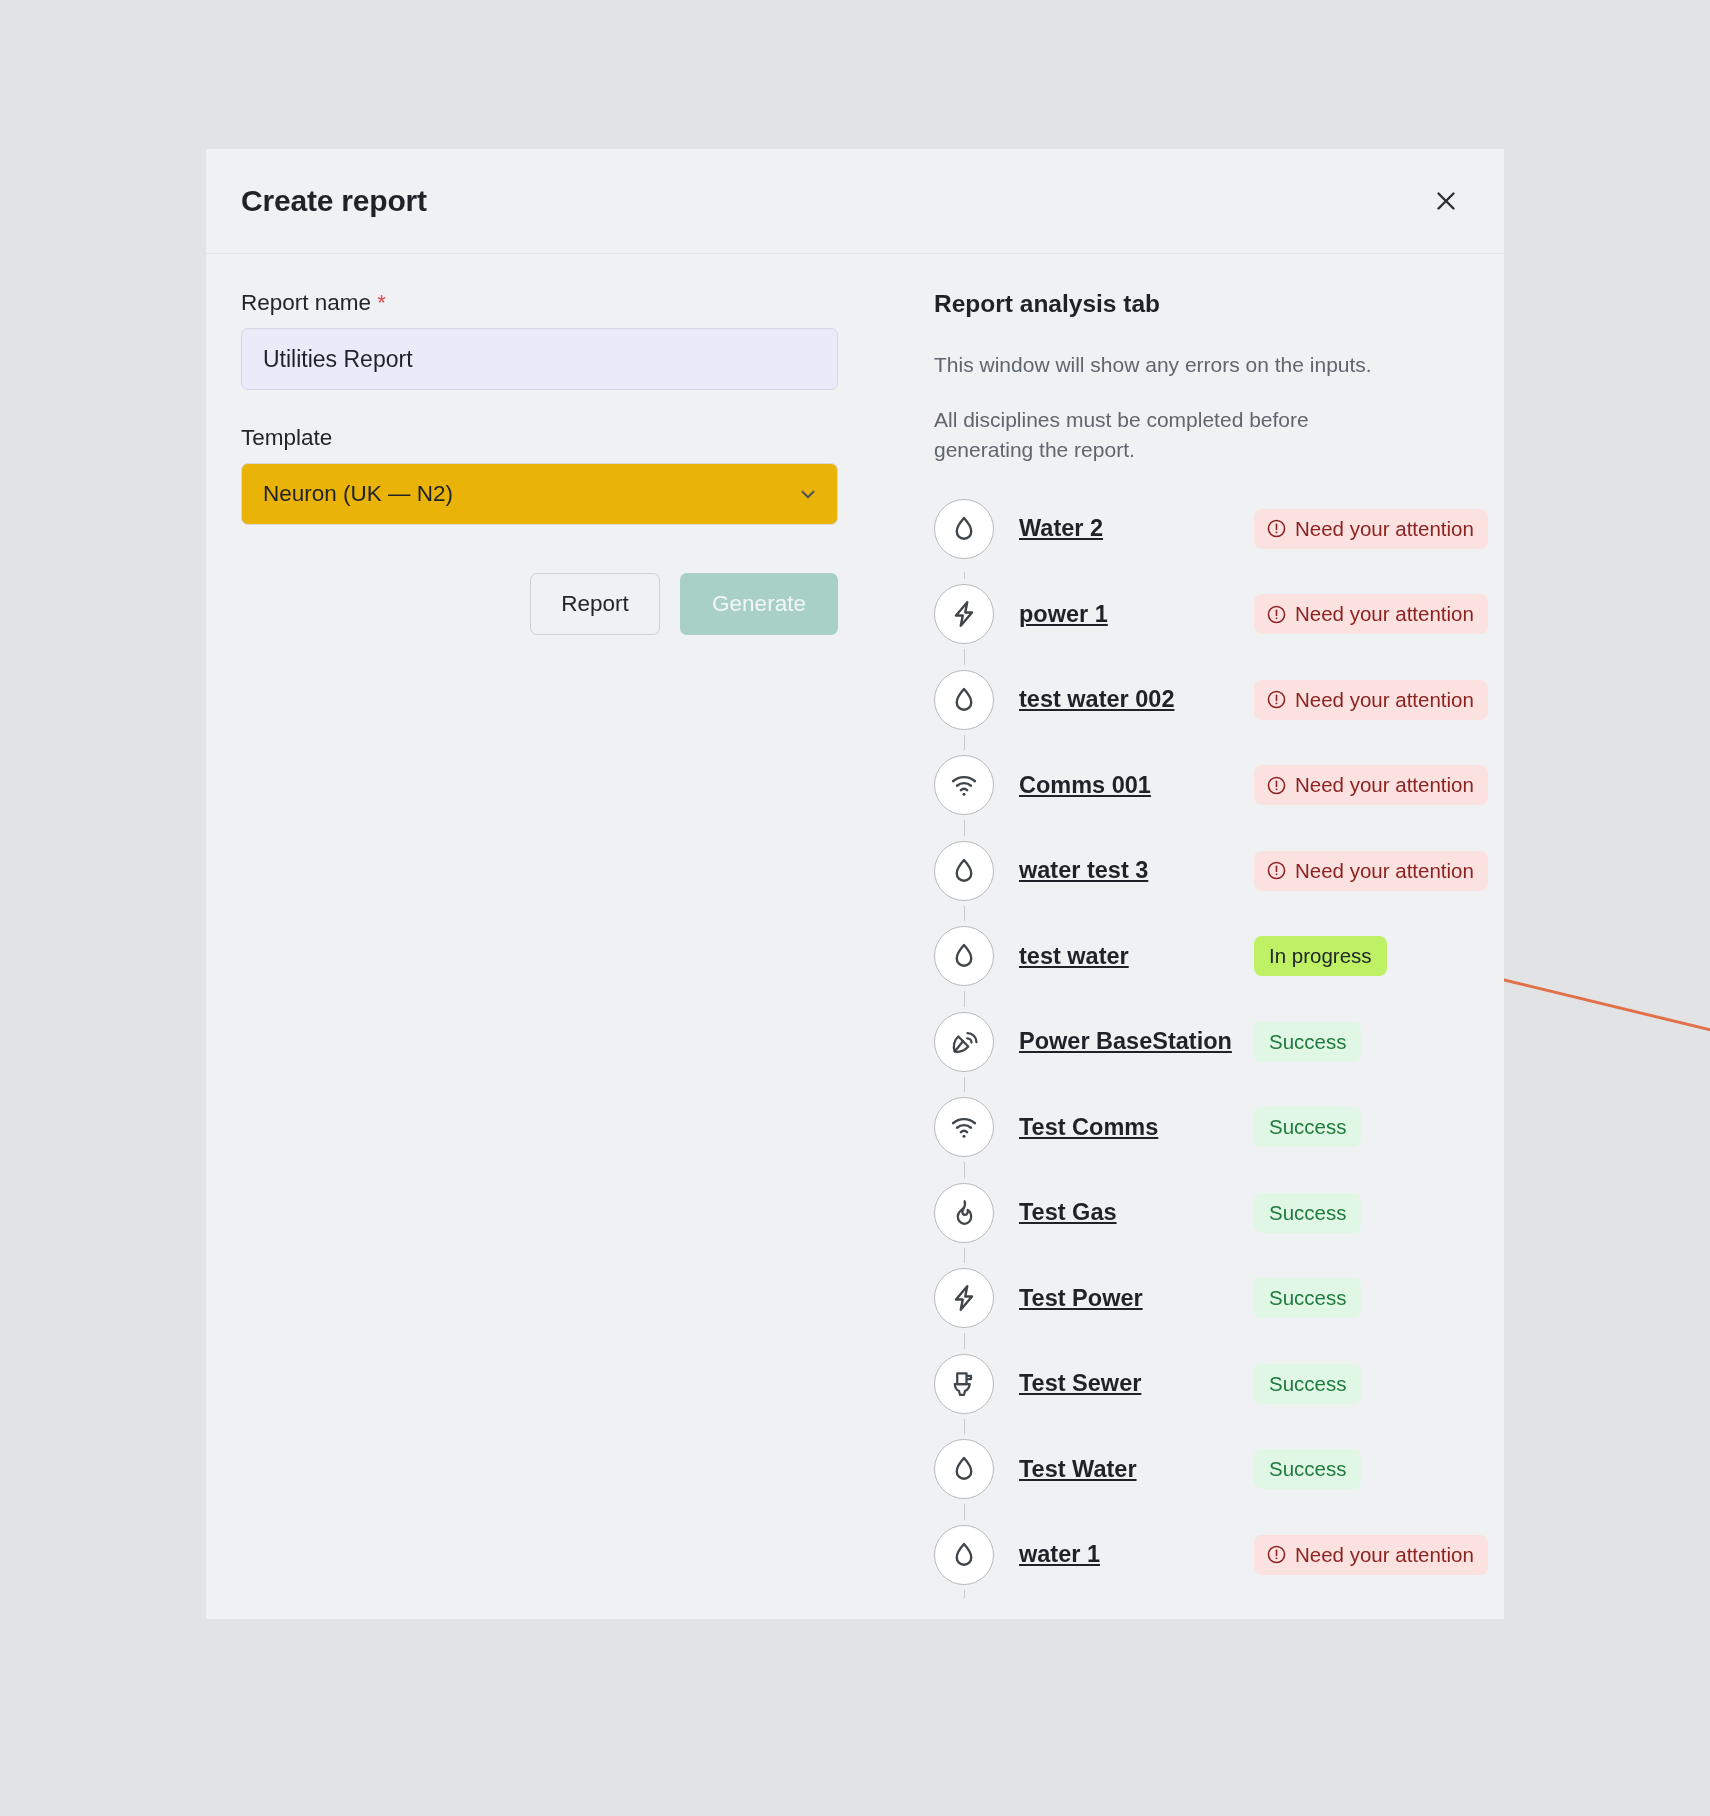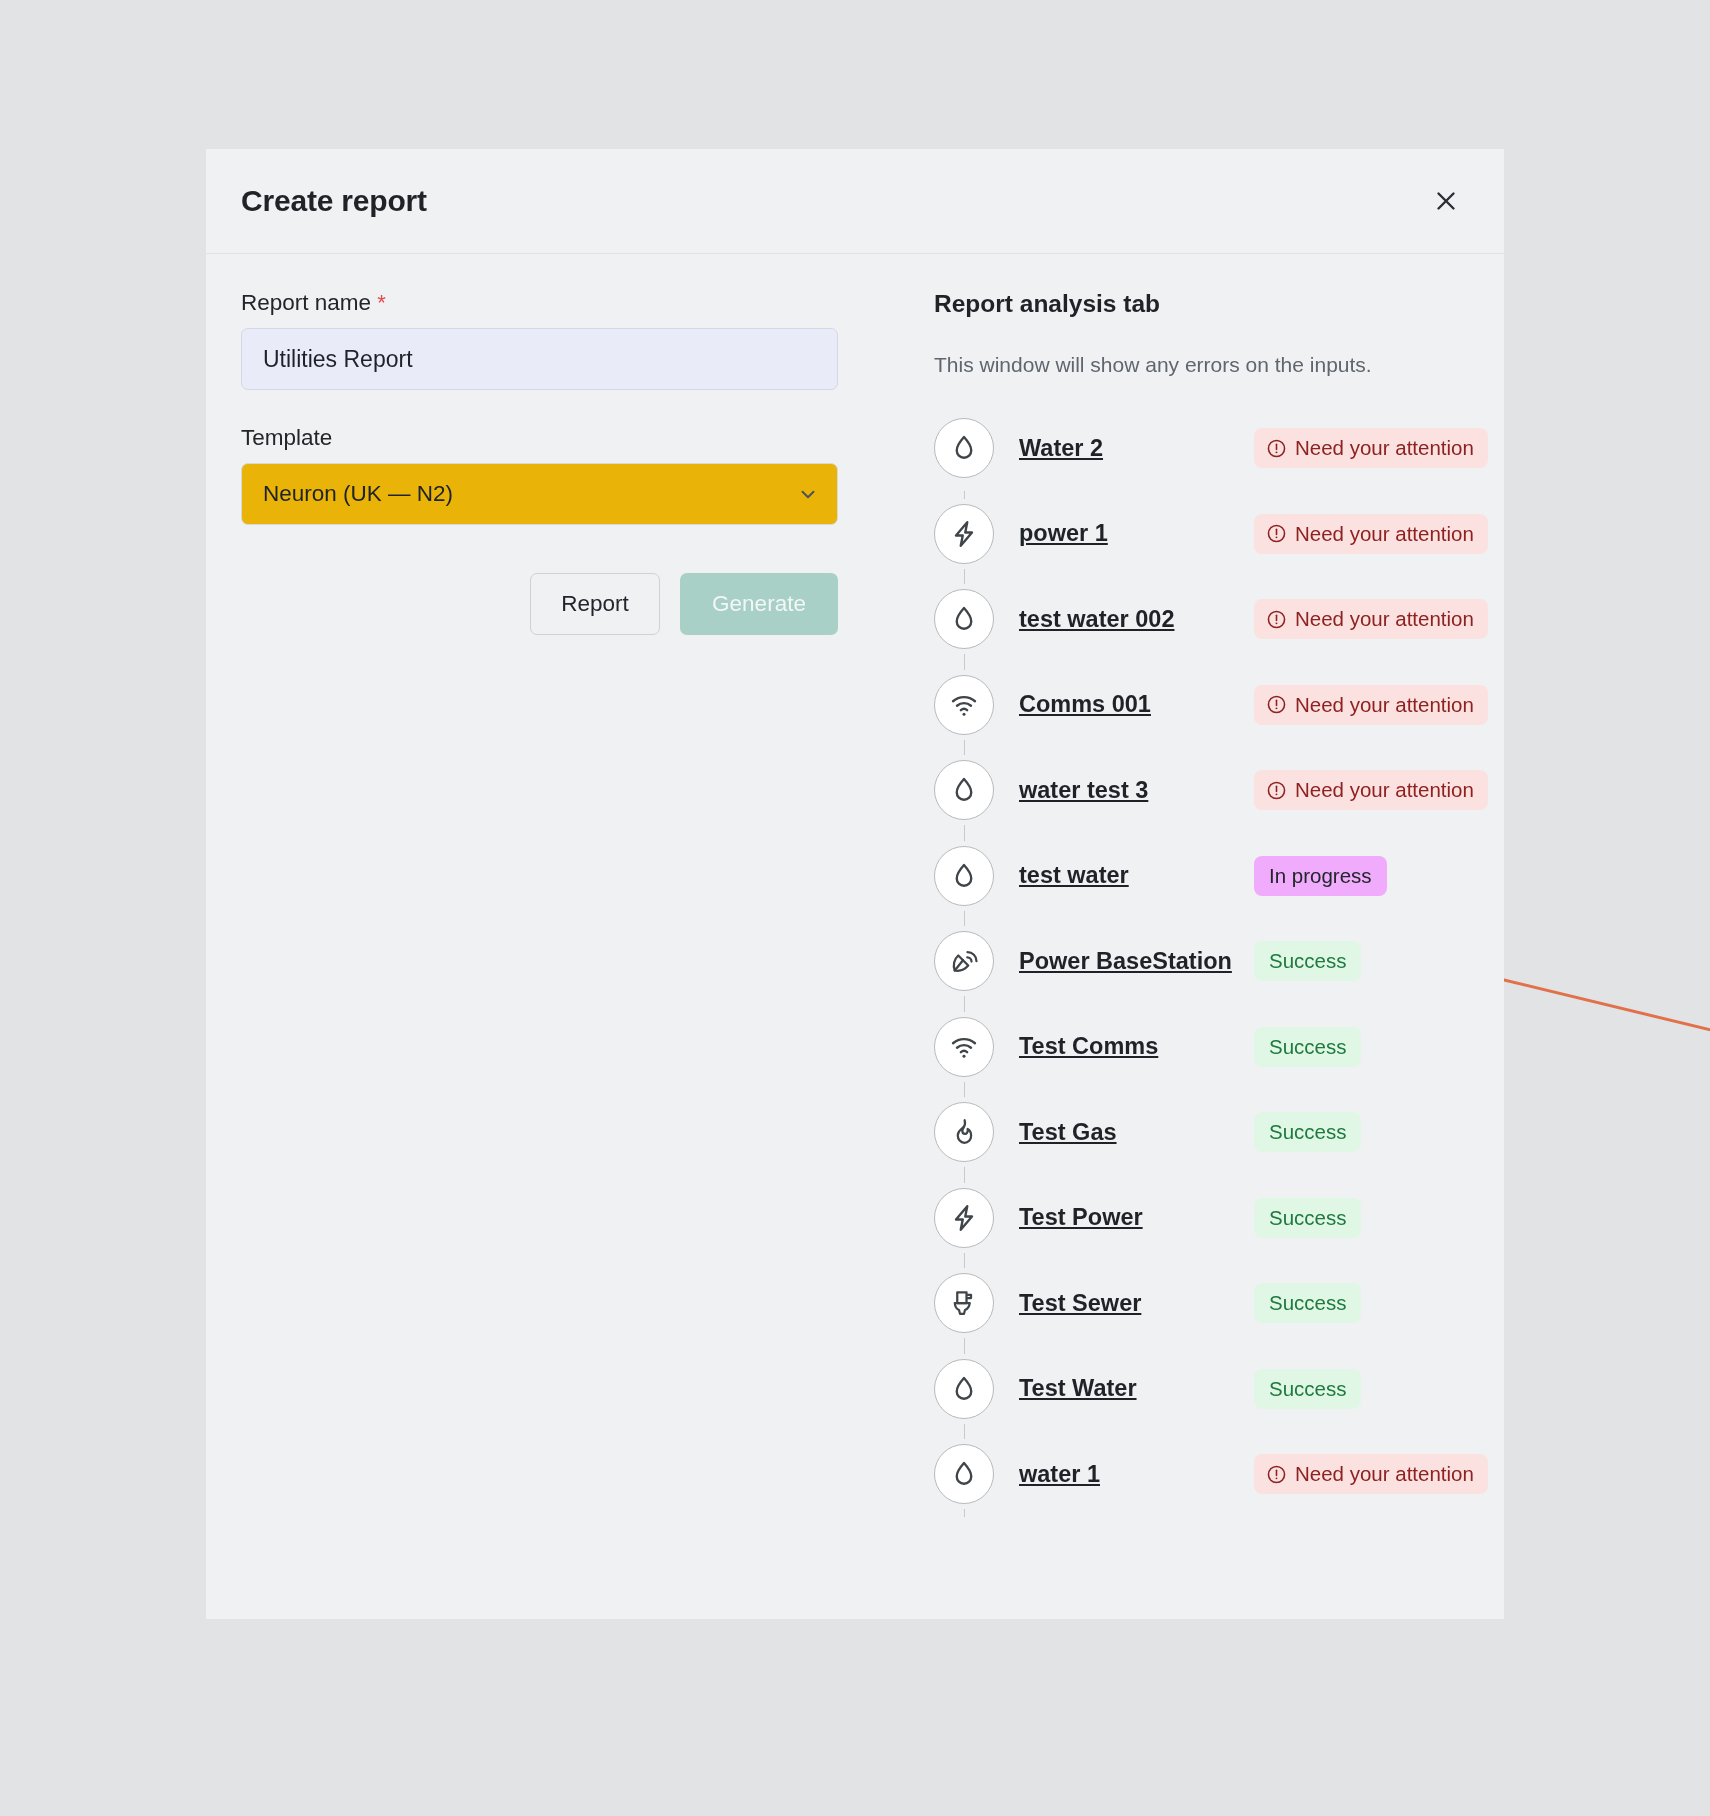--- a/index.html
+++ b/index.html
@@ -240,21 +240,21 @@
     border-radius: 8px;
     font-size: 20.5px;
     white-space: nowrap;
   }
   .badge-attention {
     background: #fbe2e0;
     color: #8d2220;
     padding: 8px 14px 8px 12px;
   }
   .badge-progress {
-    background: #f0abfc;
+    background: #bef264;
     color: #22262b;
     padding: 8px 15px;
   }
   .badge-success {
     background: #e0f7e5;
     color: #1f7a3e;
     padding: 8px 15px;
   }
   .badge .alert-icon { display: flex; align-items: center; }
 </style>
@@ -300,20 +300,21 @@
       <div id="form-actions">
         <button id="cancel-button">Report</button>
         <button id="generate-button">Generate</button>
       </div>
 
     </div>
 
     <div id="analysis-col">
       <div id="analysis-title">Report analysis tab</div>
       <div class="analysis-note">This window will show any errors on the inputs.</div>
+      <div class="analysis-note" id="analysis-note-2">All disciplines must be completed before generating the report.</div>
 
       <div id="timeline">
           <div class="timeline-row">
             <div class="node-icon">
               <svg width="30" height="30" viewBox="0 0 24 24" fill="none">
                 <path d="M12 3.2 C12 3.2 6.2 9.6 6.2 13.9 C6.2 17.2 8.8 19.8 12 19.8 C15.2 19.8 17.8 17.2 17.8 13.9 C17.8 9.6 12 3.2 12 3.2 Z" stroke="currentColor" stroke-width="1.9" stroke-linejoin="round"></path>
               </svg>
             </div>
             <div class="row-label">Water 2</div>
             <div class="badge badge-attention">

